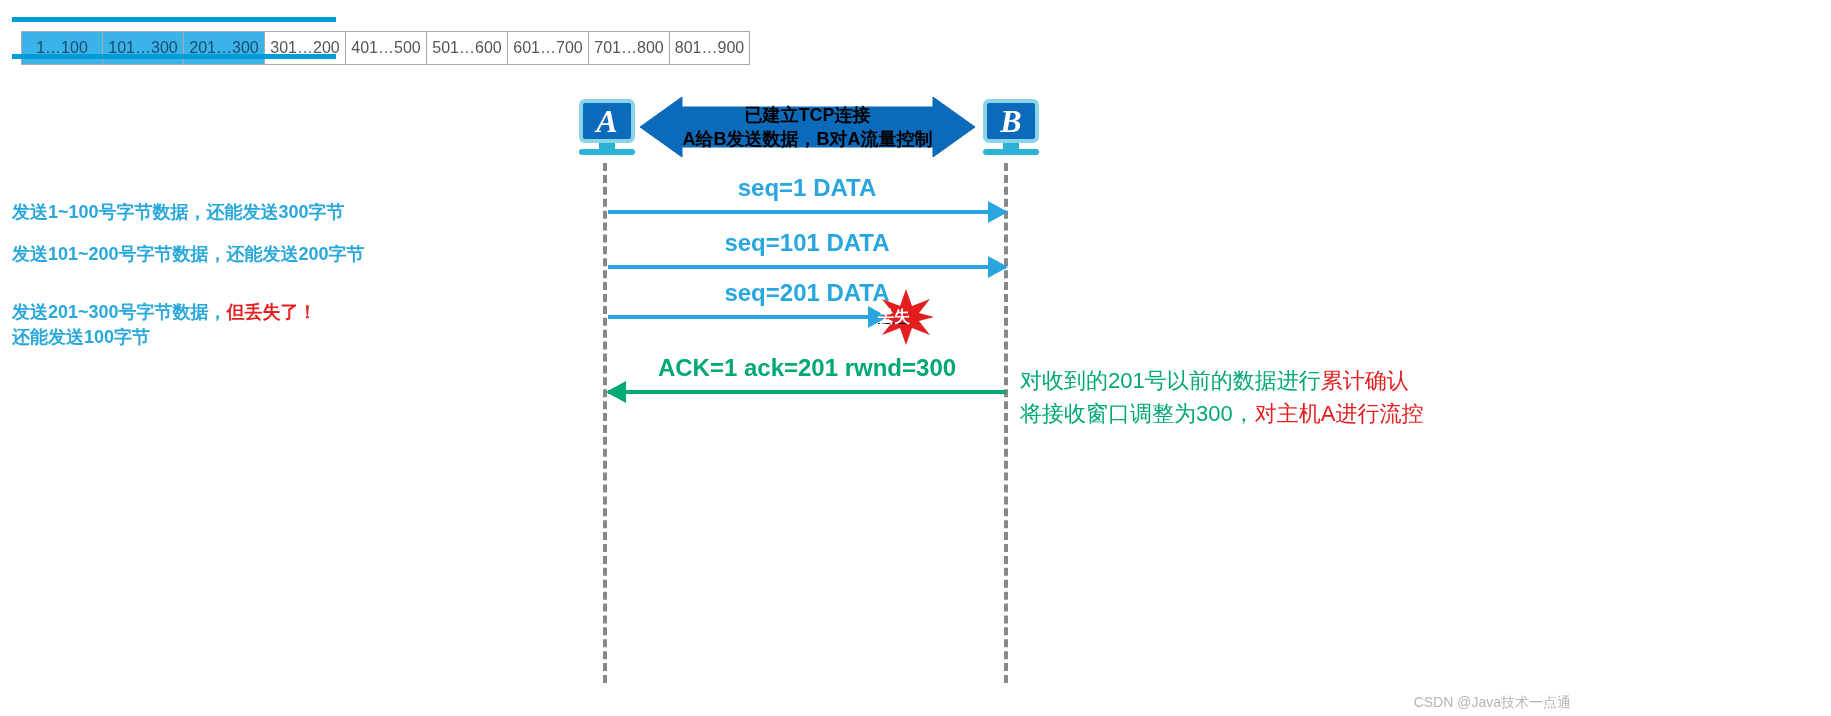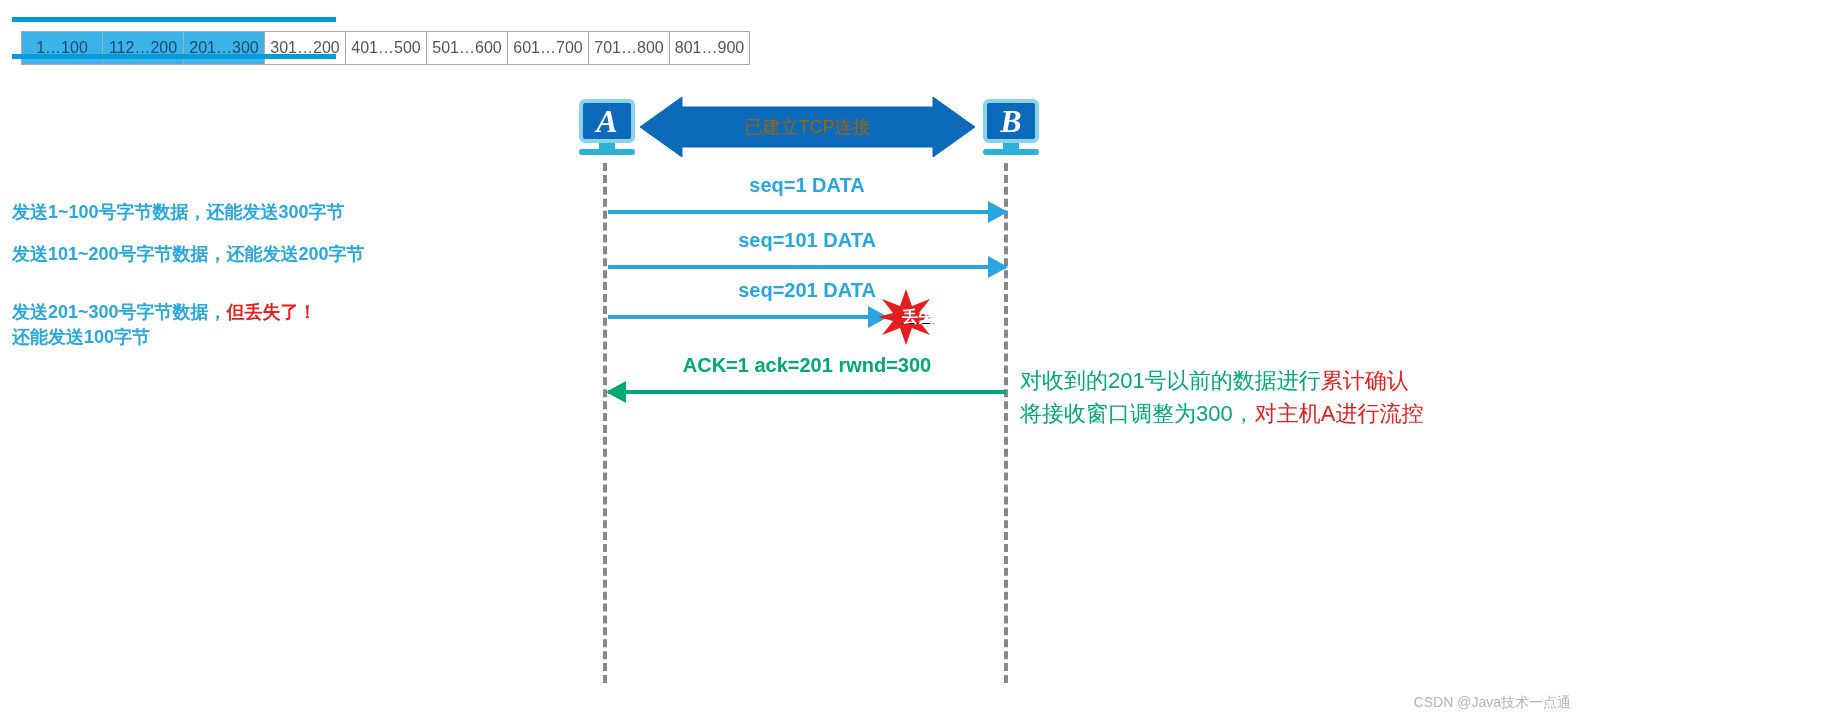--- a/index.html
+++ b/index.html
@@ -124,22 +124,22 @@
       height: 64px;
     }
     .banner svg { width: 100%; height: 100%; }
     .banner-text {
       position: absolute;
       top: 0; left: 0; right: 0; bottom: 0;
       display: flex;
       flex-direction: column;
       align-items: center;
       justify-content: center;
-      color: #a16207;
-      font-weight: normal;
+      color: #000000;
+      font-weight: bold;
       font-size: 18px;
       text-align: center;
     }
     
     
     .timeline-a {
       position: absolute;
       top: 163px;
       left: 603px;
       height: 520px;
@@ -168,21 +168,21 @@
       left: 0;
       right: 0;
       height: 4px;
     }
     .msg .label {
       position: absolute;
       top: -26px;
       left: 0;
       right: 0;
       text-align: center;
-      font-size: 20px;
+      font-size: 24px;
       font-weight: bold;
     }
     .msg .arrowhead {
       position: absolute;
       top: 1px;
       width: 0; height: 0;
       border-top: 11px solid transparent;
       border-bottom: 11px solid transparent;
     }
     .blue .line { background: #29a6e0; }
@@ -195,21 +195,21 @@
     .msg.short { width: 278px; padding-left: 37px; }
     .msg.short .arrowhead { right: -2px; }
     
     
     .star {
       position: absolute;
       width: 56px;
       height: 56px;
       display: flex;
       align-items: center;
-      justify-content: flex-end;
+      justify-content: flex-start;
       text-decoration: underline;
     }
     .star .txt {
       color: #fff;
       font-weight: bold;
       font-size: 16px;
       position: relative;
       z-index: 2;
     }
     
@@ -221,21 +221,21 @@
       font-size: 14px;
       color: #b5b5b5;
     }
   </style>
 </head>
 <body>
 
 <div class="window-bar"></div>
 <div class="byte-table">
   <div class="byte-cell highlight">1…100</div>
-  <div class="byte-cell highlight">112…200</div>
+  <div class="byte-cell highlight">101…300</div>
   <div class="byte-cell highlight">201…300</div>
   <div class="byte-cell">301…200</div>
   <div class="byte-cell">401…500</div>
   <div class="byte-cell">501…600</div>
   <div class="byte-cell">601…700</div>
   <div class="byte-cell">701…800</div>
   <div class="byte-cell">801…900</div>
 </div>
 <div class="window-bar-bottom"></div>
 
@@ -260,20 +260,21 @@
   <div class="stand"></div>
   <div class="base"></div>
 </div>
 
 <div class="banner">
   <svg viewBox="0 0 335 64">
     <polygon points="0,32 42,2 42,12 293,12 293,2 335,32 293,62 293,52 42,52 42,62" fill="#0b6bba" stroke="#0b6bba"></polygon>
   </svg>
   <div class="banner-text">
     <div>已建立TCP连接</div>
+    <div>A给B发送数据，B对A流量控制</div>
   </div>
 </div>
 
 <div class="timeline-a"></div>
 <div class="timeline-b"></div>
 
 <div class="msg blue" style="top:200px">
   <div class="label">seq=1   DATA</div>
   <div class="line"></div>
   <div class="arrowhead"></div>

